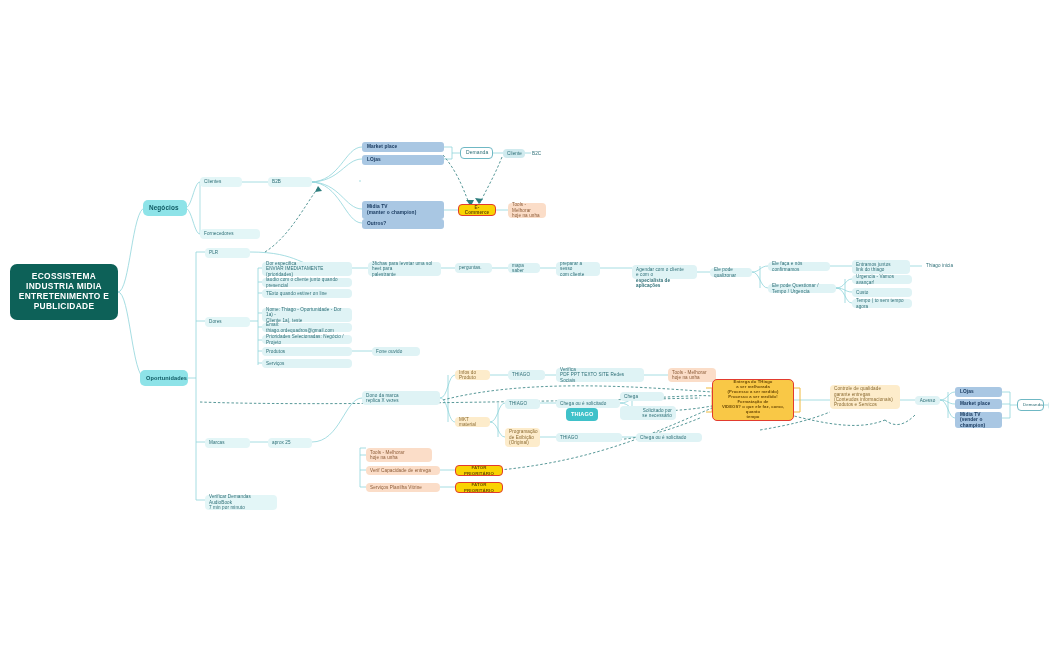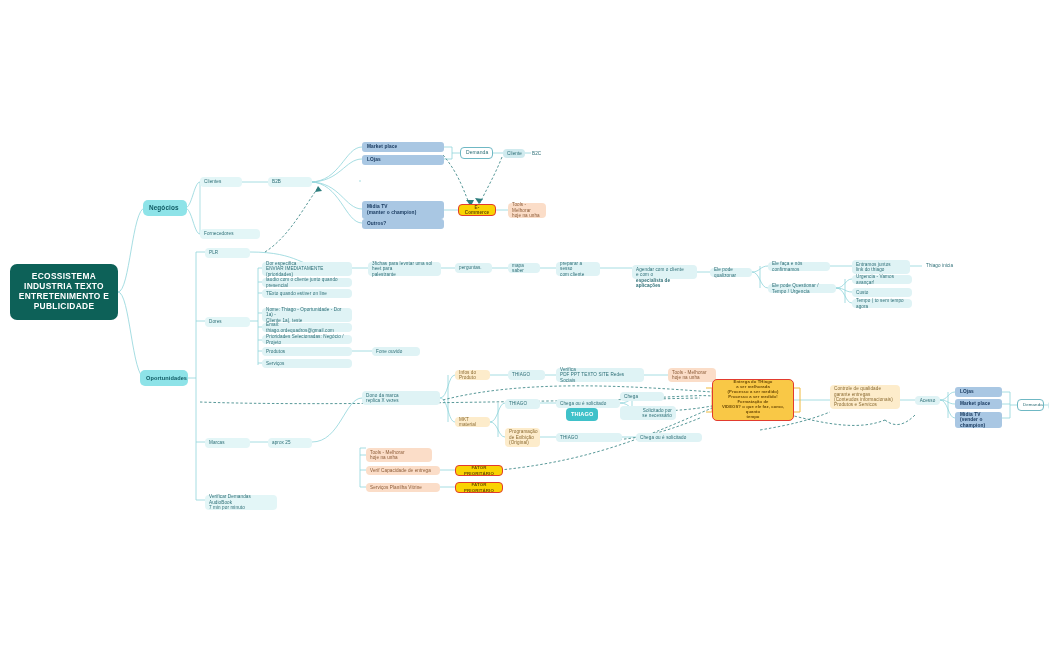--- a/index.html
+++ b/index.html
@@ -165,21 +165,21 @@
       <path d="M606,440 C640,440 670,430 700,418"></path>
     </g>
     <g fill="#2d7d7d">
       <polygon points="318,186 315,192 322,191"></polygon>
       <polygon points="471,206 466,200 474,200"></polygon>
       <polygon points="479,204 475,198 483,199"></polygon>
     </g>
   </svg>
 
   <div class="node root" style="left:10px;top:264px;width:108px;height:56px;">
-    <span>ECOSSISTEMA INDUSTRIA TEXTO ENTRETENIMENTO E PUBLICIDADE</span>
+    <span>ECOSSISTEMA INDUSTRIA MIDIA ENTRETENIMENTO E PUBLICIDADE</span>
   </div>
 
   <div class="node lvl1" style="left:143px;top:200px;width:44px;height:16px;">
     <span>Negócios</span>
   </div>
   <div class="node lvl1" style="left:140px;top:370px;width:48px;height:16px;font-size:5.6px;">
     <span>Oportunidades</span>
   </div>
 
   <div class="node teal" style="left:200px;top:177px;width:42px;height:10px;">

